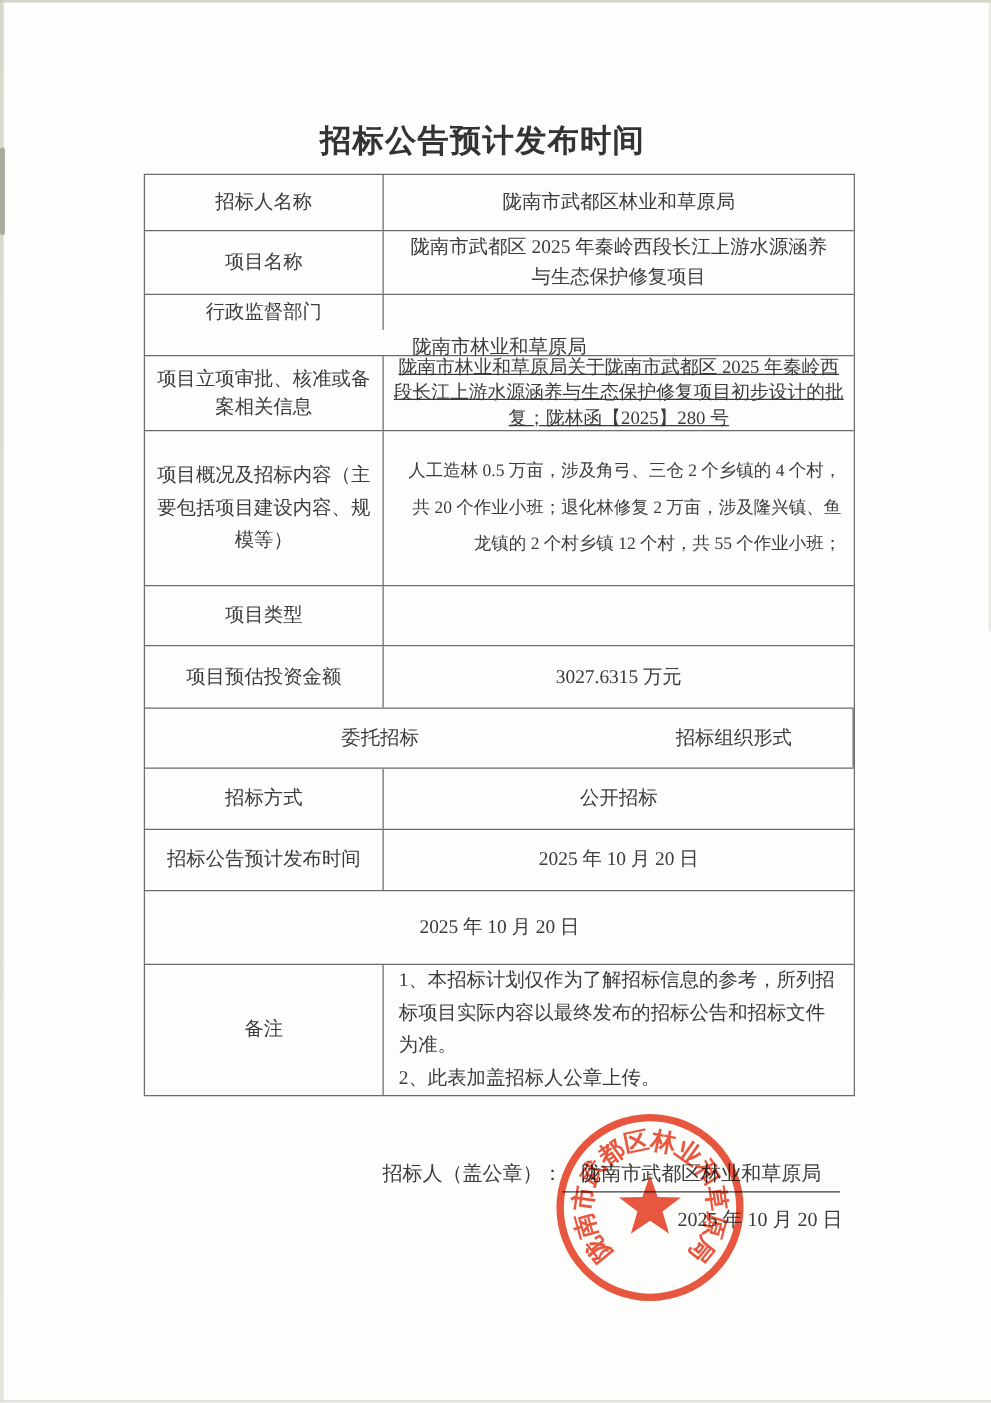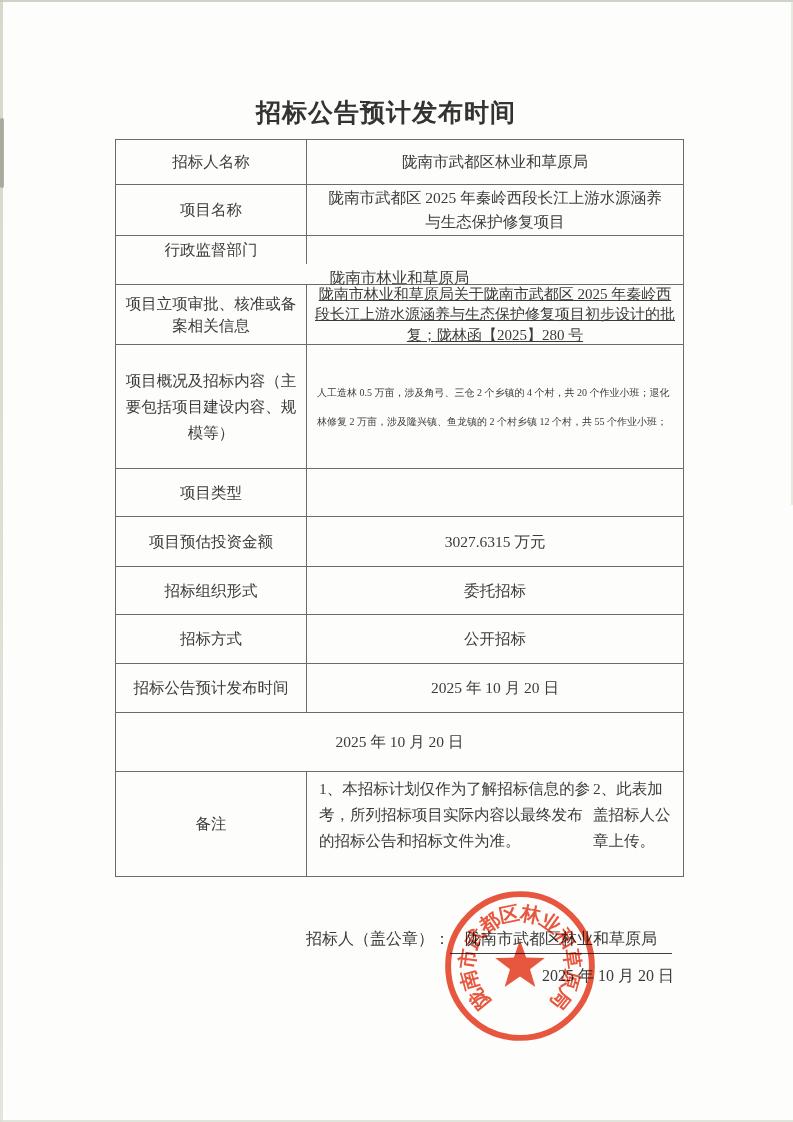--- a/index.html
+++ b/index.html
@@ -76,28 +76,28 @@
   .r7 { height: 50px; }
   .r8 { height: 48px; }
   .r9 { height: 49px; }
   .r10 { height: 49px; }
   .r11 { height: 59px; }
   .r12 { height: 104px; }
   .r2 .val { line-height: 24px; padding: 3px 18px; }
   .r4 .val { font-size: 15px; line-height: 20.5px; padding: 3px 7px; text-decoration: underline; }
   .r5 .val {
     justify-content: flex-start;
-    text-align: left;
-    font-size: 10px;
+    text-align: right;
+    font-size: 14px;
     line-height: 29px;
     padding: 4px 10px;
   }
   .r5 .lbl { line-height: 26px; }
   .r12 .val {
-    flex-direction: row;
+    flex-direction: column;
     align-items: flex-start;
     justify-content: center;
     text-align: left;
     font-size: 15.5px;
     line-height: 26px;
     padding: 4px 12px;
   }
 
   .sig-line {
     position: absolute;
@@ -170,22 +170,22 @@
       <div class="cell val">人工造林 0.5 万亩，涉及角弓、三仓 2 个乡镇的 4 个村，共 20 个作业小班；退化林修复 2 万亩，涉及隆兴镇、鱼龙镇的 2 个村乡镇 12 个村，共 55 个作业小班；</div>
     </div>
     <div class="trow r6">
       <div class="cell lbl">项目类型</div>
     </div>
     <div class="trow r7">
       <div class="cell lbl">项目预估投资金额</div>
       <div class="cell val">3027.6315 万元</div>
     </div>
     <div class="trow r8">
+      <div class="cell val">委托招标</div>
       <div class="cell lbl">招标组织形式</div>
-      <div class="cell val">委托招标</div>
     </div>
     <div class="trow r9">
       <div class="cell lbl">招标方式</div>
       <div class="cell val">公开招标</div>
     </div>
     <div class="trow r10">
       <div class="cell lbl">招标公告预计发布时间</div>
       <div class="cell val">2025 年 10 月 20 日</div>
     </div>
     <div class="trow r11">

